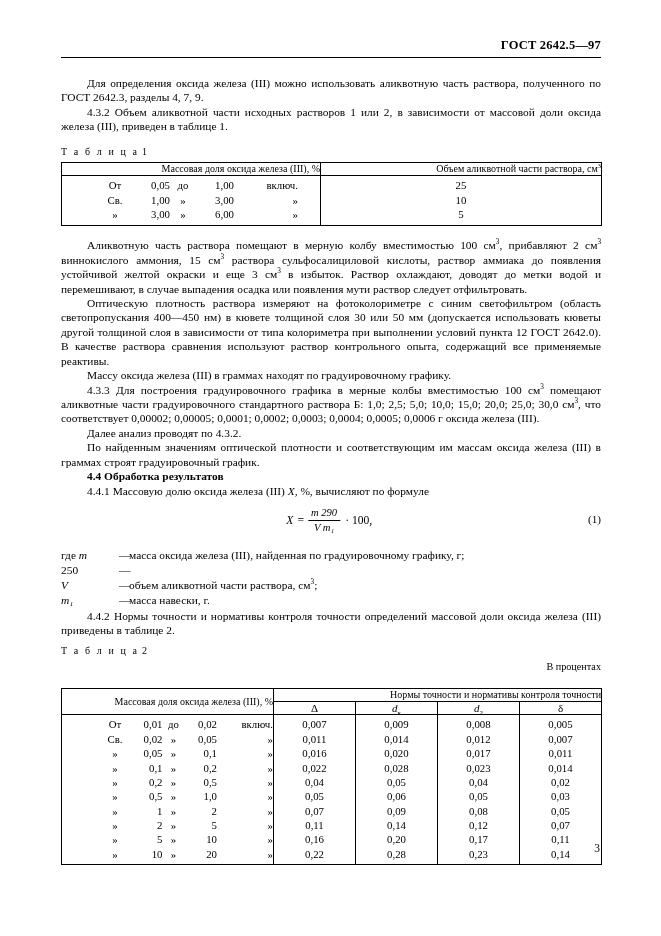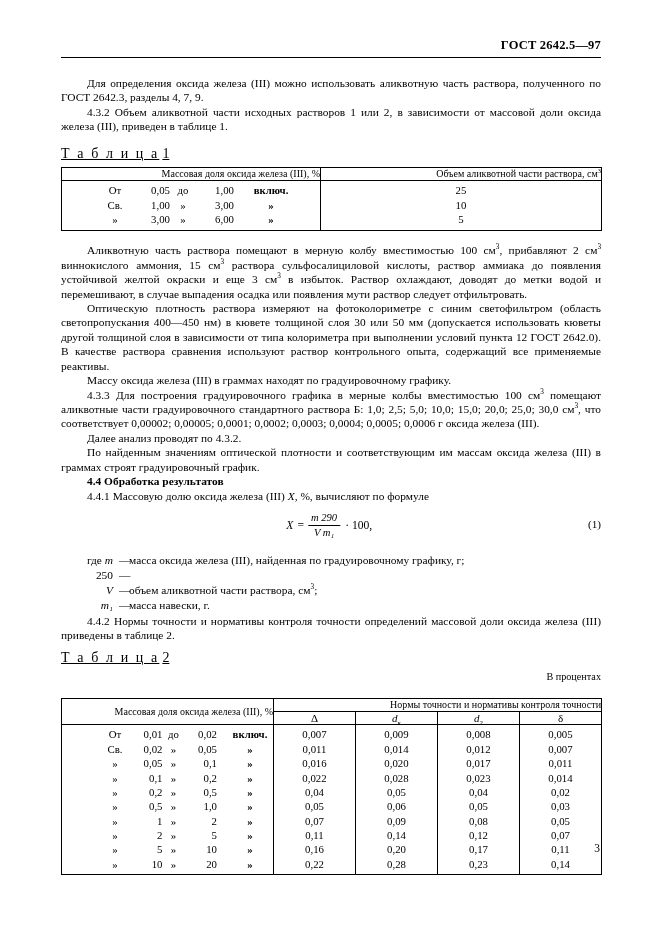--- a/index.html
+++ b/index.html
@@ -51,24 +51,23 @@
 
   sup.s, sub.s { font-size: 0.64em; line-height: 0; }
   sup.s { vertical-align: super; }
   sub.s { vertical-align: sub; }
 
   .bold { font-weight: bold; }
   .ital { font-style: italic; }
 
   
   .tbl-caption {
-    font-size: 14px;
+    font-size: 10px;
     letter-spacing: 2.1px;
     margin: 0 0 5px 0;
-    text-decoration: underline;
   }
   .tbl-caption .num { letter-spacing: 0; padding-left: 3px; }
   .units-note {
     font-size: 10.2px;
     text-align: right;
     margin: 0 0 16px 0;
   }
 
   
   table.gost {
@@ -116,21 +115,21 @@
   }
   .rangelist li {
     display: flex;
     line-height: 1.33;
     padding-left: 42px;
   }
   .r-a { width: 26px; text-align: center; }
   .r-b { width: 38px; text-align: right; padding-left: 4px;}
   .r-c { width: 26px; text-align: center; }
   .r-d { width: 38px; text-align: right; }
-  .r-e { width: 54px; text-align: center; padding-left: 10px; font-weight: bold; }
+  .r-e { width: 54px; text-align: right; padding-left: 10px; }
   .numlist {
     list-style: none;
     margin: 0;
     padding: 2px 0 3px 0;
   }
   .numlist li { line-height: 1.33; text-align: center; }
 
   
   .t1 .rangelist li { padding-left: 40px; }
   .t1 .numlist li { line-height: 1.38; }
@@ -173,21 +172,21 @@
 
   
   .wherelist {
     margin: 0;
     padding: 0;
     list-style: none;
     font-size: 11.4px;
     line-height: 1.33;
   }
   .wherelist li { display: flex; }
-  .w-label { width: 52px; text-align: right; padding-right: 6px; }
+  .w-label { width: 52px; padding-right: 6px; }
   .w-dash  { width: 10px; }
   .w-text  { flex: 1; }
 
   
   .page-number {
     position: absolute;
     right: 61px;
     bottom: 82px;
     font-size: 11.5px;
   }

